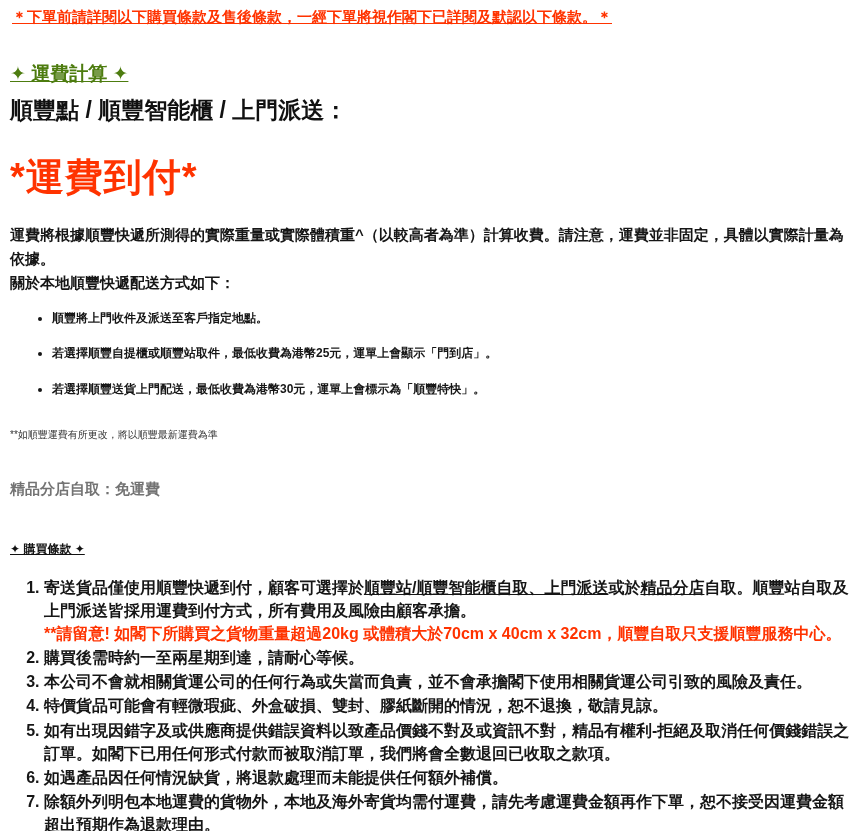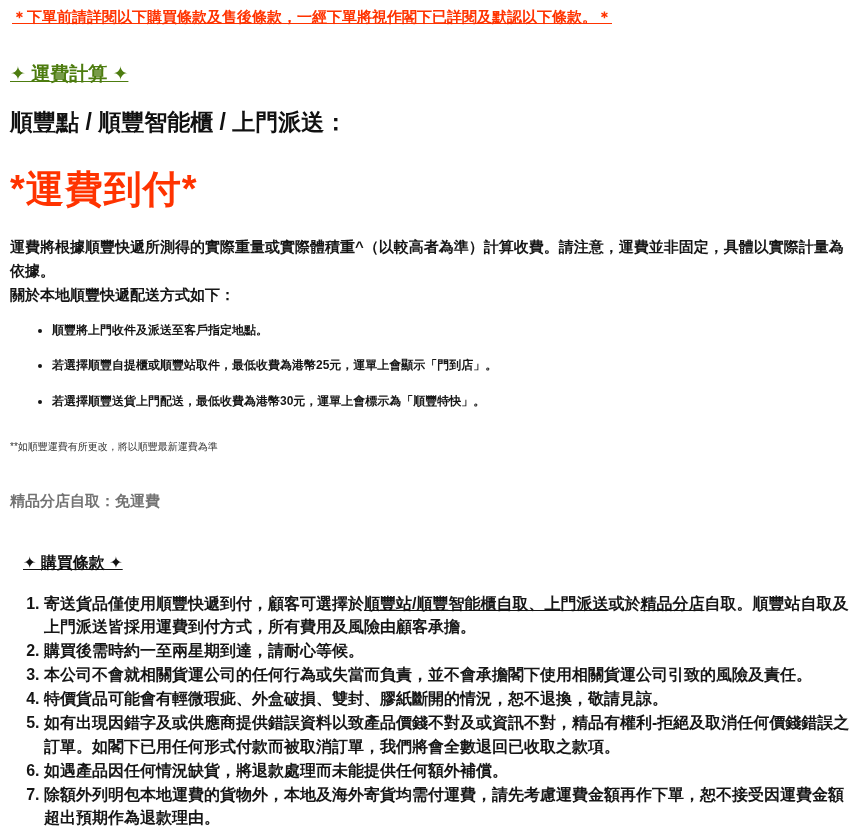--- a/index.html
+++ b/index.html
@@ -20,21 +20,21 @@
     margin-left: 2px;
   }
   .shipping-heading {
     margin-top: 34px;
     font-size: 19px;
     font-weight: 700;
     color: #4d7c0f;
     text-decoration: underline;
   }
   .shipping-sub {
-    margin-top: 20px;
+    margin-top: 8px;
     font-size: 23px;
     font-weight: 700;
     color: #111111;
   }
   .cod-title {
     margin-top: 26px;
     font-size: 38px;
     font-weight: 700;
     color: #ff3300;
     letter-spacing: 1px;
@@ -66,25 +66,24 @@
     color: #333333;
   }
   .pickup-note {
     margin-top: 38px;
     font-size: 15px;
     font-weight: 700;
     color: #737373;
   }
   .terms-heading {
     margin-top: 42px;
-    font-size: 16px;
+    font-size: 12px;
     font-weight: 700;
     text-decoration: underline;
     color: #111111;
-    margin-left: 13px;
   }
   .terms-list {
     margin-top: 18px;
     padding-left: 34px;
     list-style: decimal;
   }
   .terms-list li {
     font-size: 16px;
     font-weight: 700;
     line-height: 1.45;
@@ -120,20 +119,21 @@
 
 <p class="update-note">**如順豐運費有所更改，將以順豐最新運費為準</p>
 
 <p class="pickup-note">精品分店自取：免運費</p>
 
 <h4 class="terms-heading">✦ 購買條款 ✦</h4>
 
 <ol class="terms-list">
   <li>
     <span>寄送貨品僅使用順豐快遞到付，顧客可選擇於</span><span class="u">順豐站/順豐智能櫃自取、上門派送</span><span>或於</span><span class="u">精品分店</span><span>自取。順豐站自取及上門派送皆採用運費到付方式，所有費用及風險由顧客承擔。</span>
+    <div class="warning-line">**請留意! 如閣下所購買之貨物重量超過20kg 或體積大於70cm x 40cm x 32cm，順豐自取只支援順豐服務中心。</div>
   </li>
   <li>購買後需時約一至兩星期到達，請耐心等候。</li>
   <li>本公司不會就相關貨運公司的任何行為或失當而負責，並不會承擔閣下使用相關貨運公司引致的風險及責任。</li>
   <li>特價貨品可能會有輕微瑕疵、外盒破損、雙封、膠紙斷開的情況，恕不退換，敬請見諒。</li>
   <li>如有出現因錯字及或供應商提供錯誤資料以致產品價錢不對及或資訊不對，精品有權利-拒絕及取消任何價錢錯誤之訂單。如閣下已用任何形式付款而被取消訂單，我們將會全數退回已收取之款項。</li>
   <li>如遇產品因任何情況缺貨，將退款處理而未能提供任何額外補償。</li>
   <li>除額外列明包本地運費的貨物外，本地及海外寄貨均需付運費，請先考慮運費金額再作下單，恕不接受因運費金額超出預期作為退款理由。</li>
 
 </ol>
 

